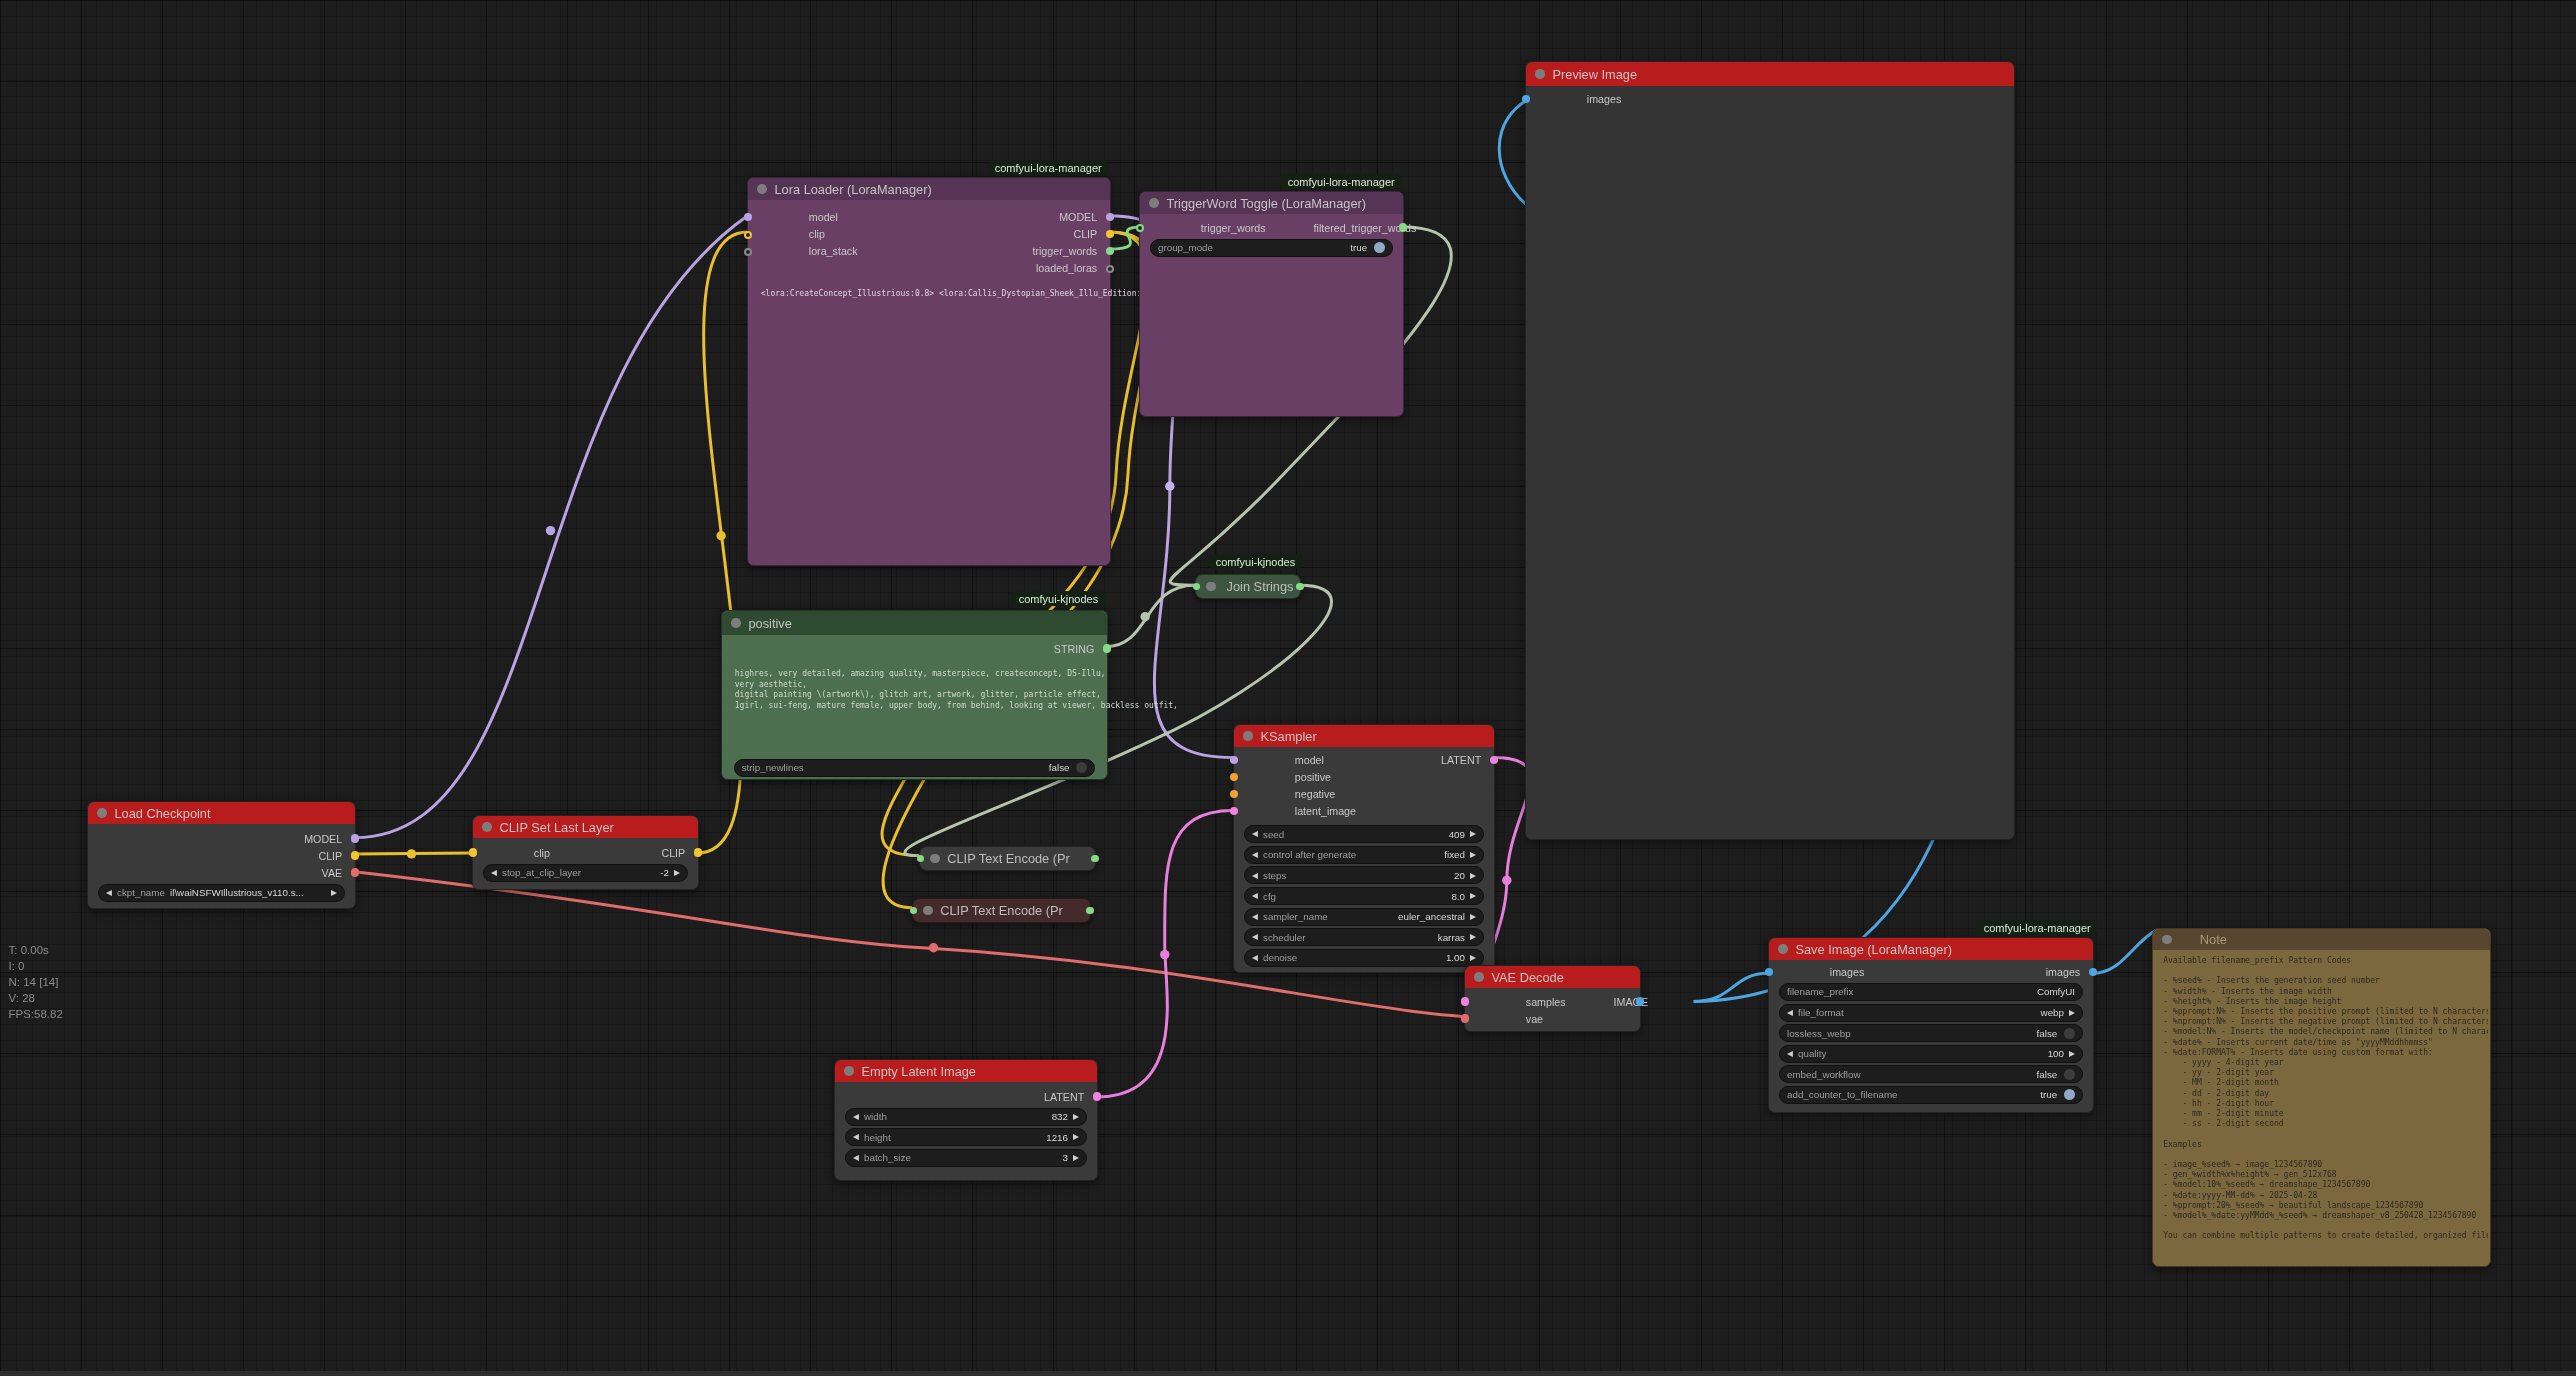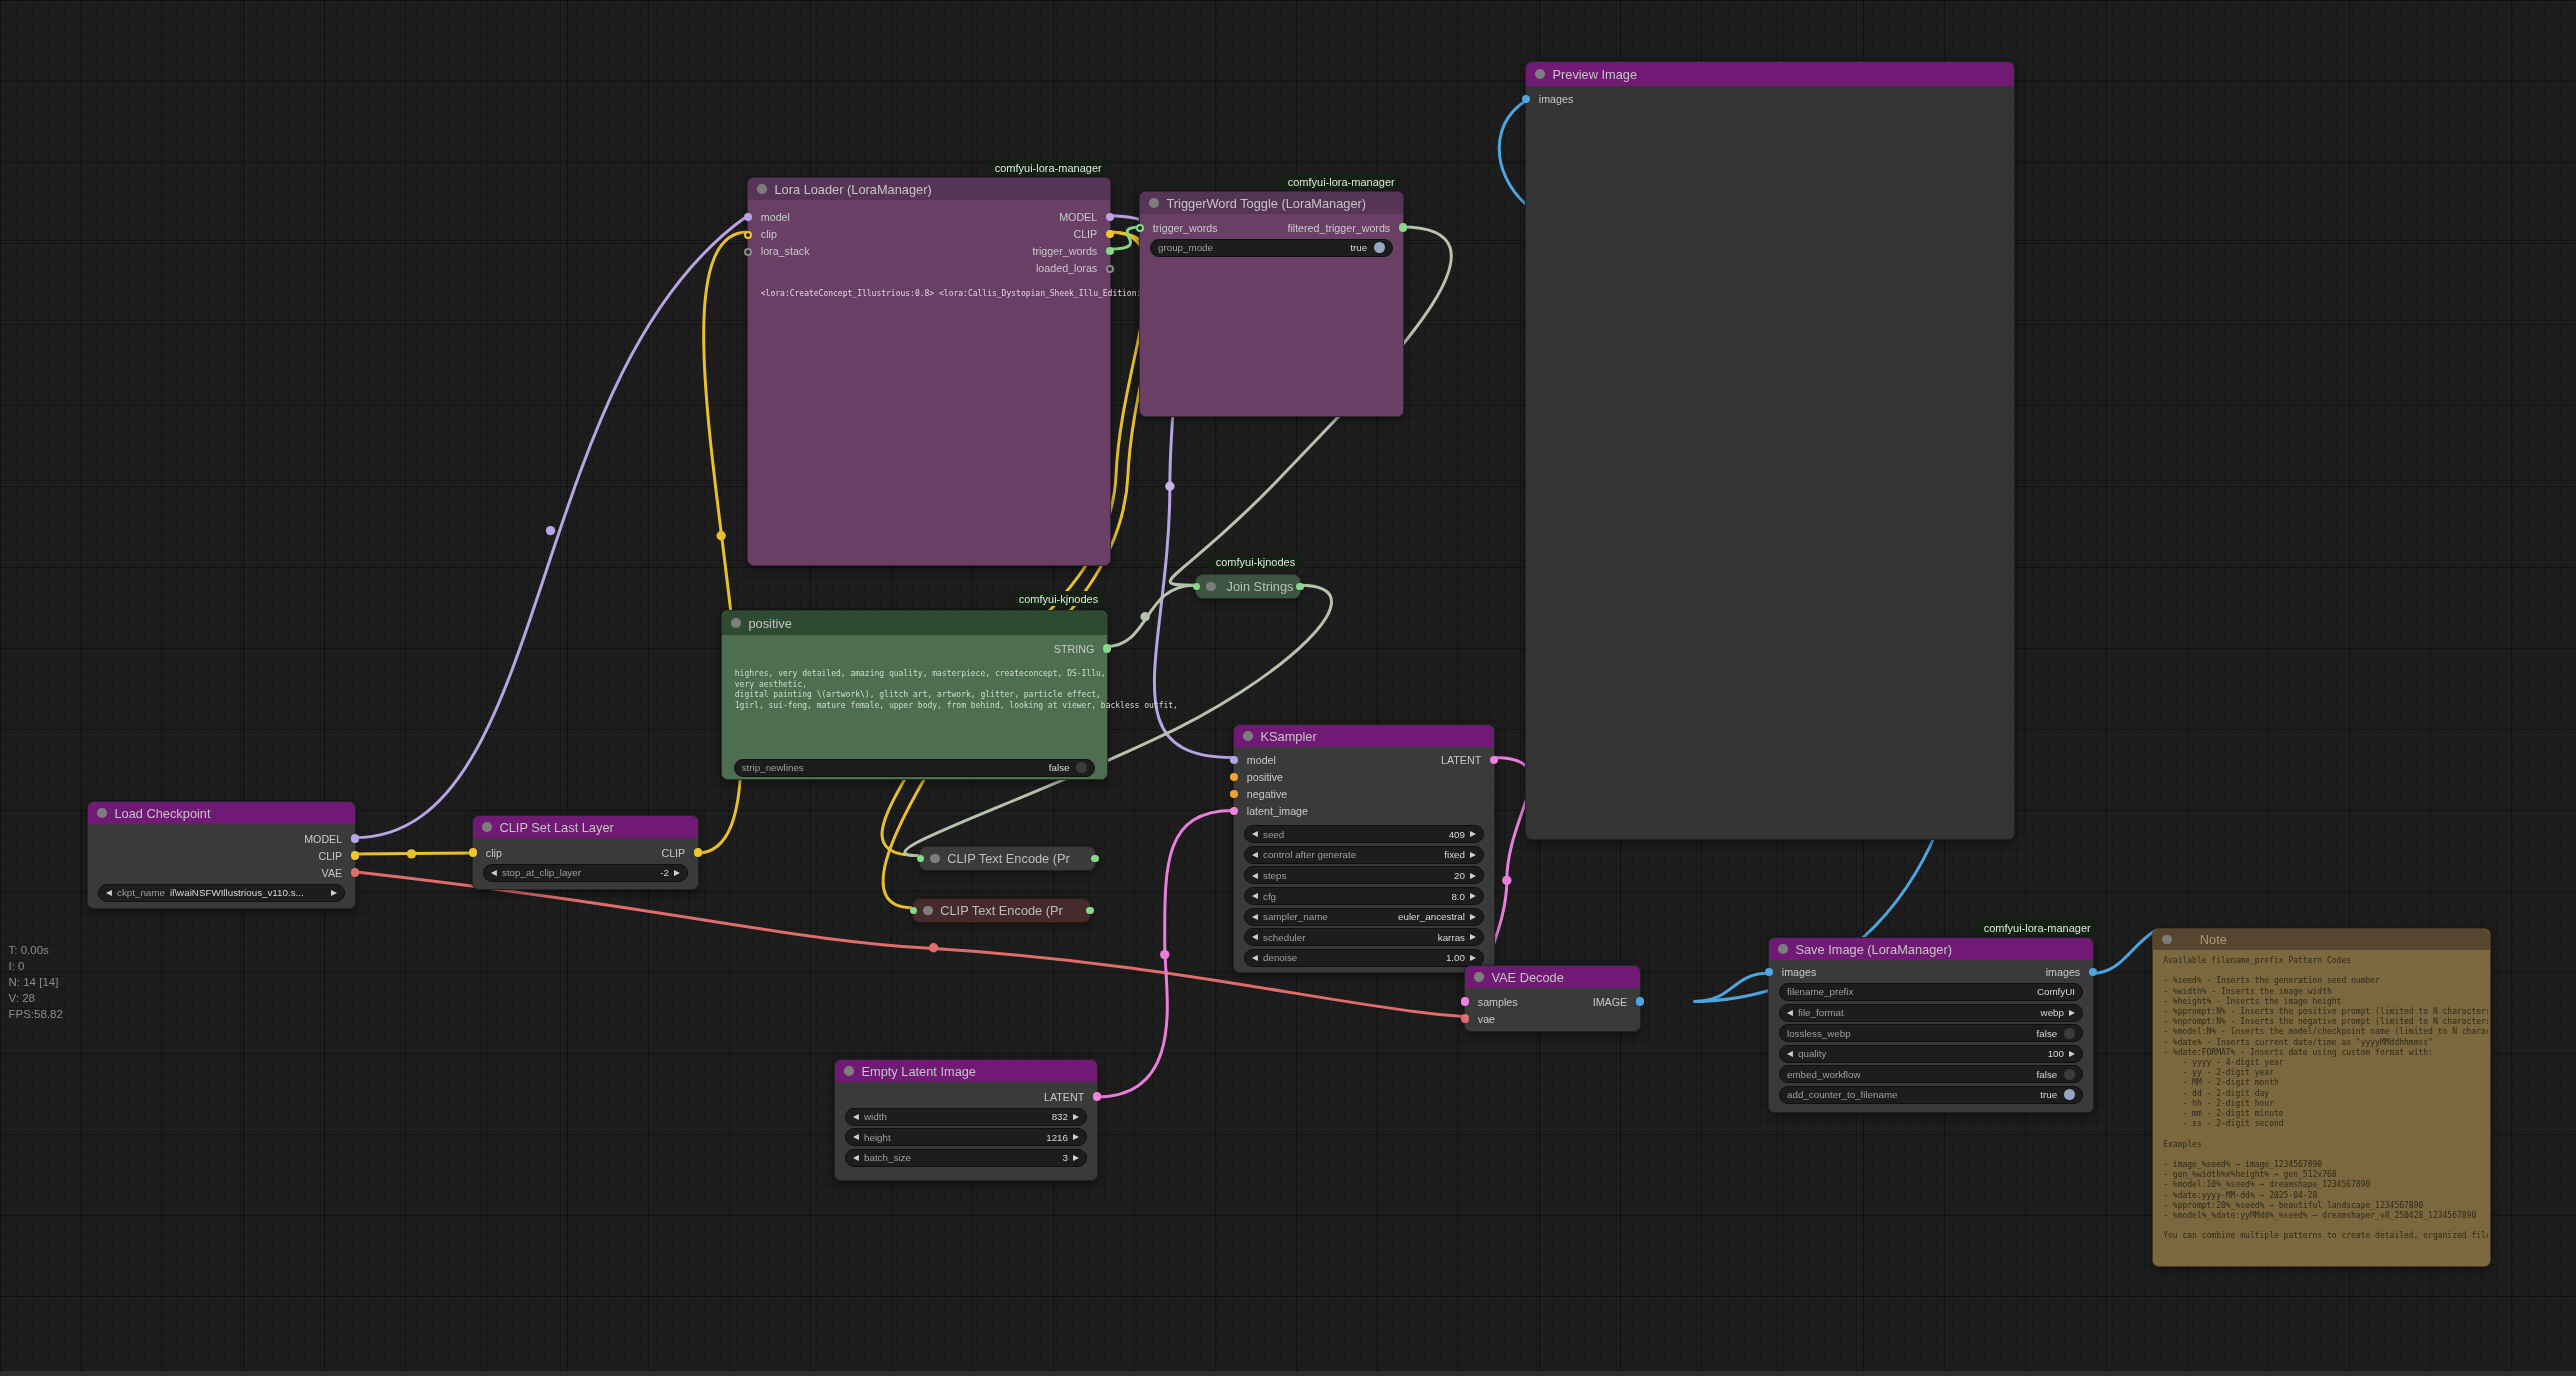--- a/index.html
+++ b/index.html
@@ -13,27 +13,27 @@
       linear-gradient(90deg,rgba(0,0,0,.16) 0.9px,transparent 0.9px);
     background-size:81px 81px,81px 81px,16px 16px,16px 16px;}
   #bottom-strip{position:absolute;left:0;bottom:0;width:100%;height:5.1px;background:#2e2e2e;z-index:30;}
   svg#wires{position:absolute;left:0;top:0;z-index:0;}
   svg#wires path{fill:none;stroke-width:3.5px;}
 
   .node{position:absolute;border-radius:6.8px;box-shadow:0 2.6px 8.5px rgba(0,0,0,.45);z-index:1;}
   .node .hdr{height:22px;display:flex;align-items:center;gap:7.7px;padding:0 9.4px;
     border-radius:6.8px 6.8px 0 0;font-size:12.8px;color:#c4c4c4;white-space:nowrap;overflow:hidden;}
   .tdot{width:9.4px;height:9.4px;border-radius:50%;background:#7d7d7d;flex:0 0 auto;}
-  .gray .hdr{background:#701a75;} .gray{background:#3a3a3a;border:0.9px solid #232323;}
+  .gray .hdr{background:#b91c1c;} .gray{background:#3a3a3a;border:0.9px solid #232323;}
   .purple .hdr{background:#553455;} .purple{background:#693f66;border:0.9px solid #3c233c;}
   .green .hdr{background:#2e4a31;} .green{background:#4d6e4f;border:0.9px solid #223524;}
   .note-n .hdr{background:#57452f;color:#b5a488;gap:28px;} .note-n{background:#7c683e;border:0.9px solid #3e3categories41f;}
   .row{position:relative;height:17px;display:flex;align-items:center;justify-content:space-between;
     padding:0 12.8px;font-size:10.7px;color:#c9c9c9;}
-  .row .lab{display:flex;align-items:center;}
+  .row .lab{display:flex;align-items:center;margin-left:48px;}
   .dot{position:absolute;width:8.5px;height:8.5px;border-radius:50%;top:4.3px;}
   .dot.in{left:-4.3px;} .dot.out{right:-4.3px;}
   .dot.hollow{background:#242424 !important;border:2.1px solid currentColor;width:4.3px;height:4.3px;top:5.1px;}
   .c-model{background:#b9a3e3;color:#b9a3e3;} .c-clip{background:#f0c52f;color:#f0c52f;}
   .c-vae{background:#e06c6c;color:#e06c6c;} .c-latent{background:#f083e0;color:#f083e0;}
   .c-image{background:#4da6e0;color:#4da6e0;} .c-string{background:#86d986;color:#86d986;}
   .c-gray{background:#8a8a8a;color:#8a8a8a;} .c-cond{background:#f5a031;color:#f5a031;}
   .widget{position:relative;height:16px;margin:2.6px 10.2px 1.7px 10.2px;background:#1d1d1d;border:0.9px solid #101010;
     border-radius:9px;display:flex;align-items:center;padding:0 6.8px;font-size:9.8px;color:#9f9f9f;gap:5.1px;}
   .widget .wlabel{flex:0 0 auto;} .widget .sp{flex:1;}

